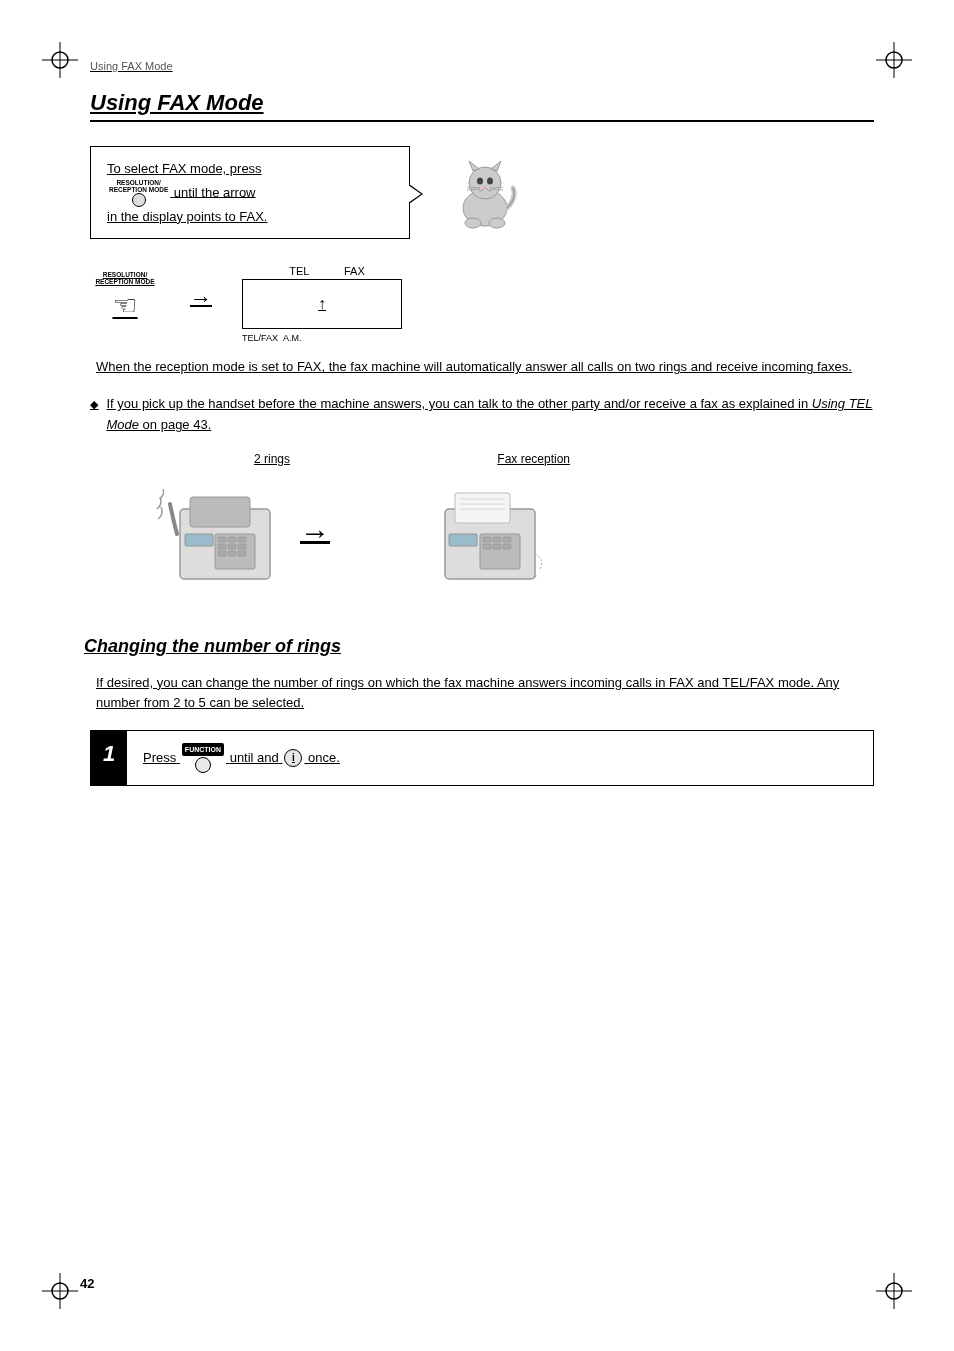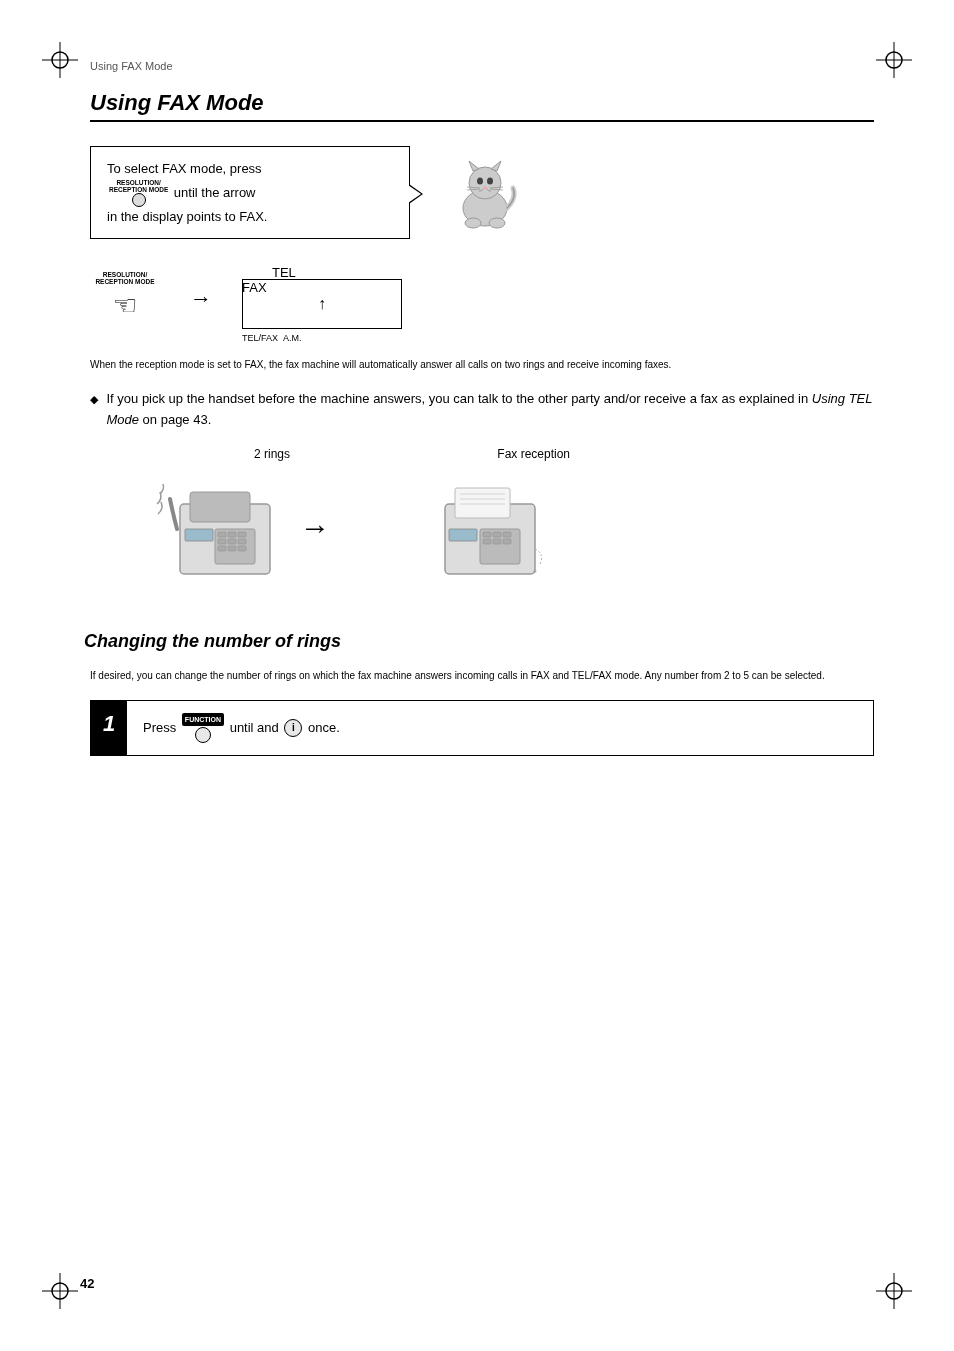--- a/index.html
+++ b/index.html
@@ -11,20 +11,21 @@
       font-size: 13px;
       color: #000;
       position: relative;
     }
 
     .page {
       width: 954px;
       min-height: 1351px;
       padding: 60px 80px 60px 80px;
       position: relative;
+      text-decoration: underline;
     }
 
     .header-breadcrumb {
       font-size: 11px;
       color: #555;
       margin-bottom: 18px;
       margin-left: 10px;
     }
 
     .page-title {
@@ -150,43 +151,42 @@
       align-items: center;
       justify-content: center;
     }
 
     .display-labels-top {
       position: absolute;
       top: -14px;
       width: 100%;
       display: flex;
       justify-content: space-around;
-      font-size: 13px;
-      flex-direction: column;
+      font-size: 11px;
     }
 
     .display-labels-bottom {
       position: absolute;
       bottom: -14px;
       width: 100%;
       display: flex;
       justify-content: flex-start;
       font-size: 9px;
     }
 
     .arrow-up-indicator {
       font-size: 16px;
     }
 
     
     .body-text {
-      margin-left: 10px;
+      margin-left: 16px;
       margin-bottom: 16px;
       line-height: 1.6;
-      font-size: 10px;
+      font-size: 13px;
     }
 
     .bullet-item {
       display: flex;
       margin-left: 10px;
       margin-bottom: 16px;
       line-height: 1.6;
       font-size: 13px;
     }
 

